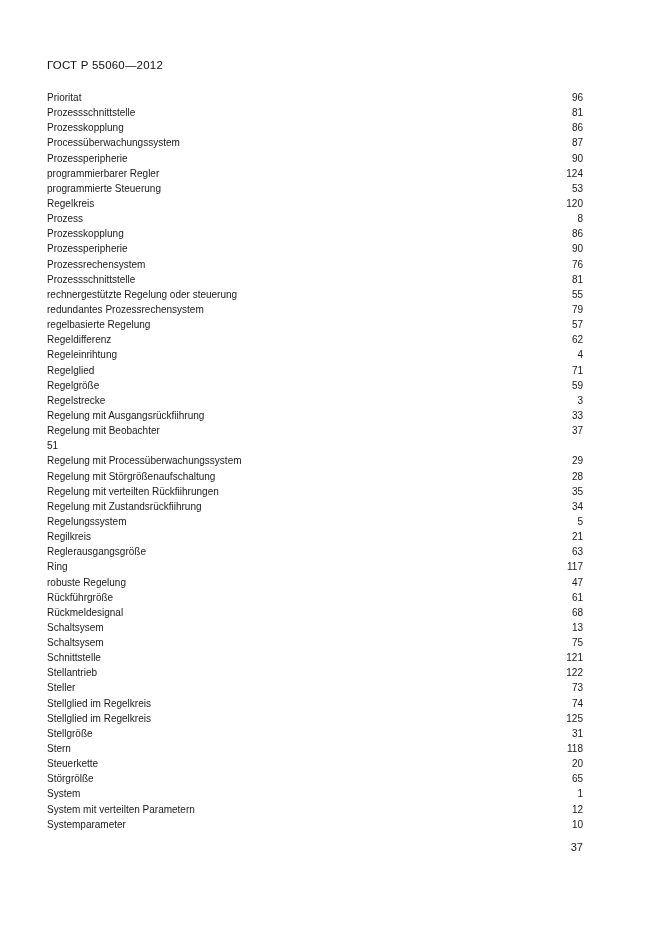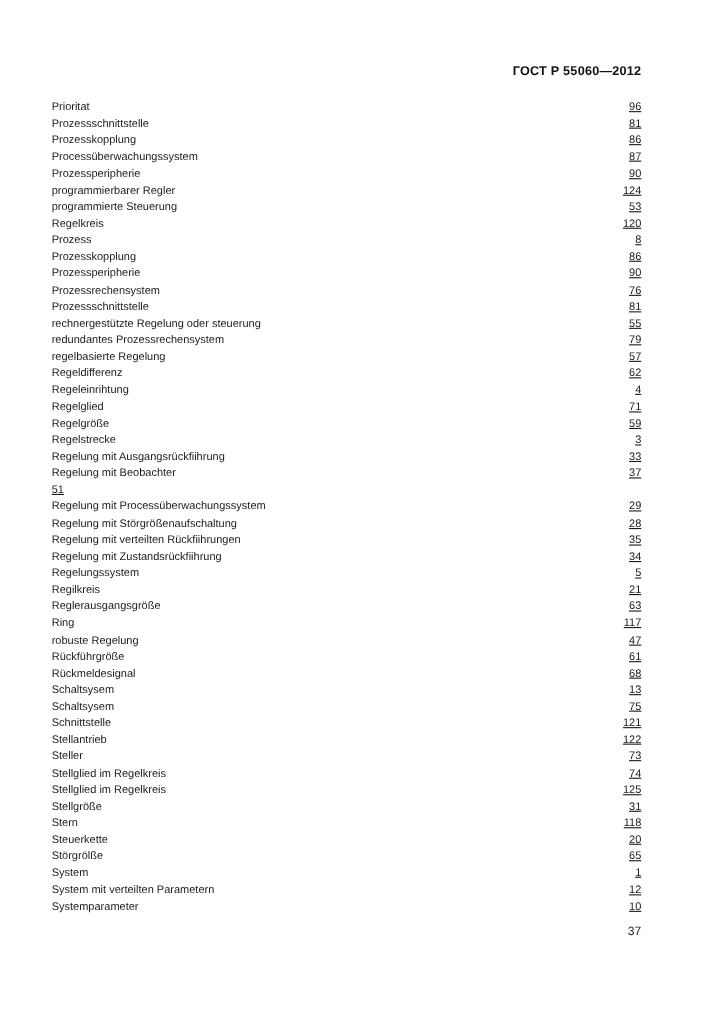--- a/index.html
+++ b/index.html
@@ -14,23 +14,22 @@
     background: #ffffff;
     font-family: "Liberation Sans", sans-serif;
     color: #1a1a1a;
     overflow: hidden;
   }
   .doc-header {
     position: absolute;
     top: 59px;
     left: 47px;
     right: 78px;
-    text-align: right;
     font-size: 11.5px;
-    font-weight: bold;
+    font-weight: normal;
     color: #111111;
     letter-spacing: 0.2px;
   }
   .index-list {
     position: absolute;
     top: 90px;
     left: 47px;
     right: 78px;
   }
   .index-row {
@@ -40,21 +39,20 @@
     height: 15.15px;
     font-size: 10px;
     line-height: 15.15px;
     white-space: nowrap;
   }
   .index-term {
     text-align: left;
   }
   .index-pageno {
     text-align: left;
-    text-decoration: underline;
   }
   .page-footer {
     position: absolute;
     top: 841px;
     left: 47px;
     right: 78px;
     text-align: right;
     font-size: 11px;
     color: #1a1a1a;
   }

